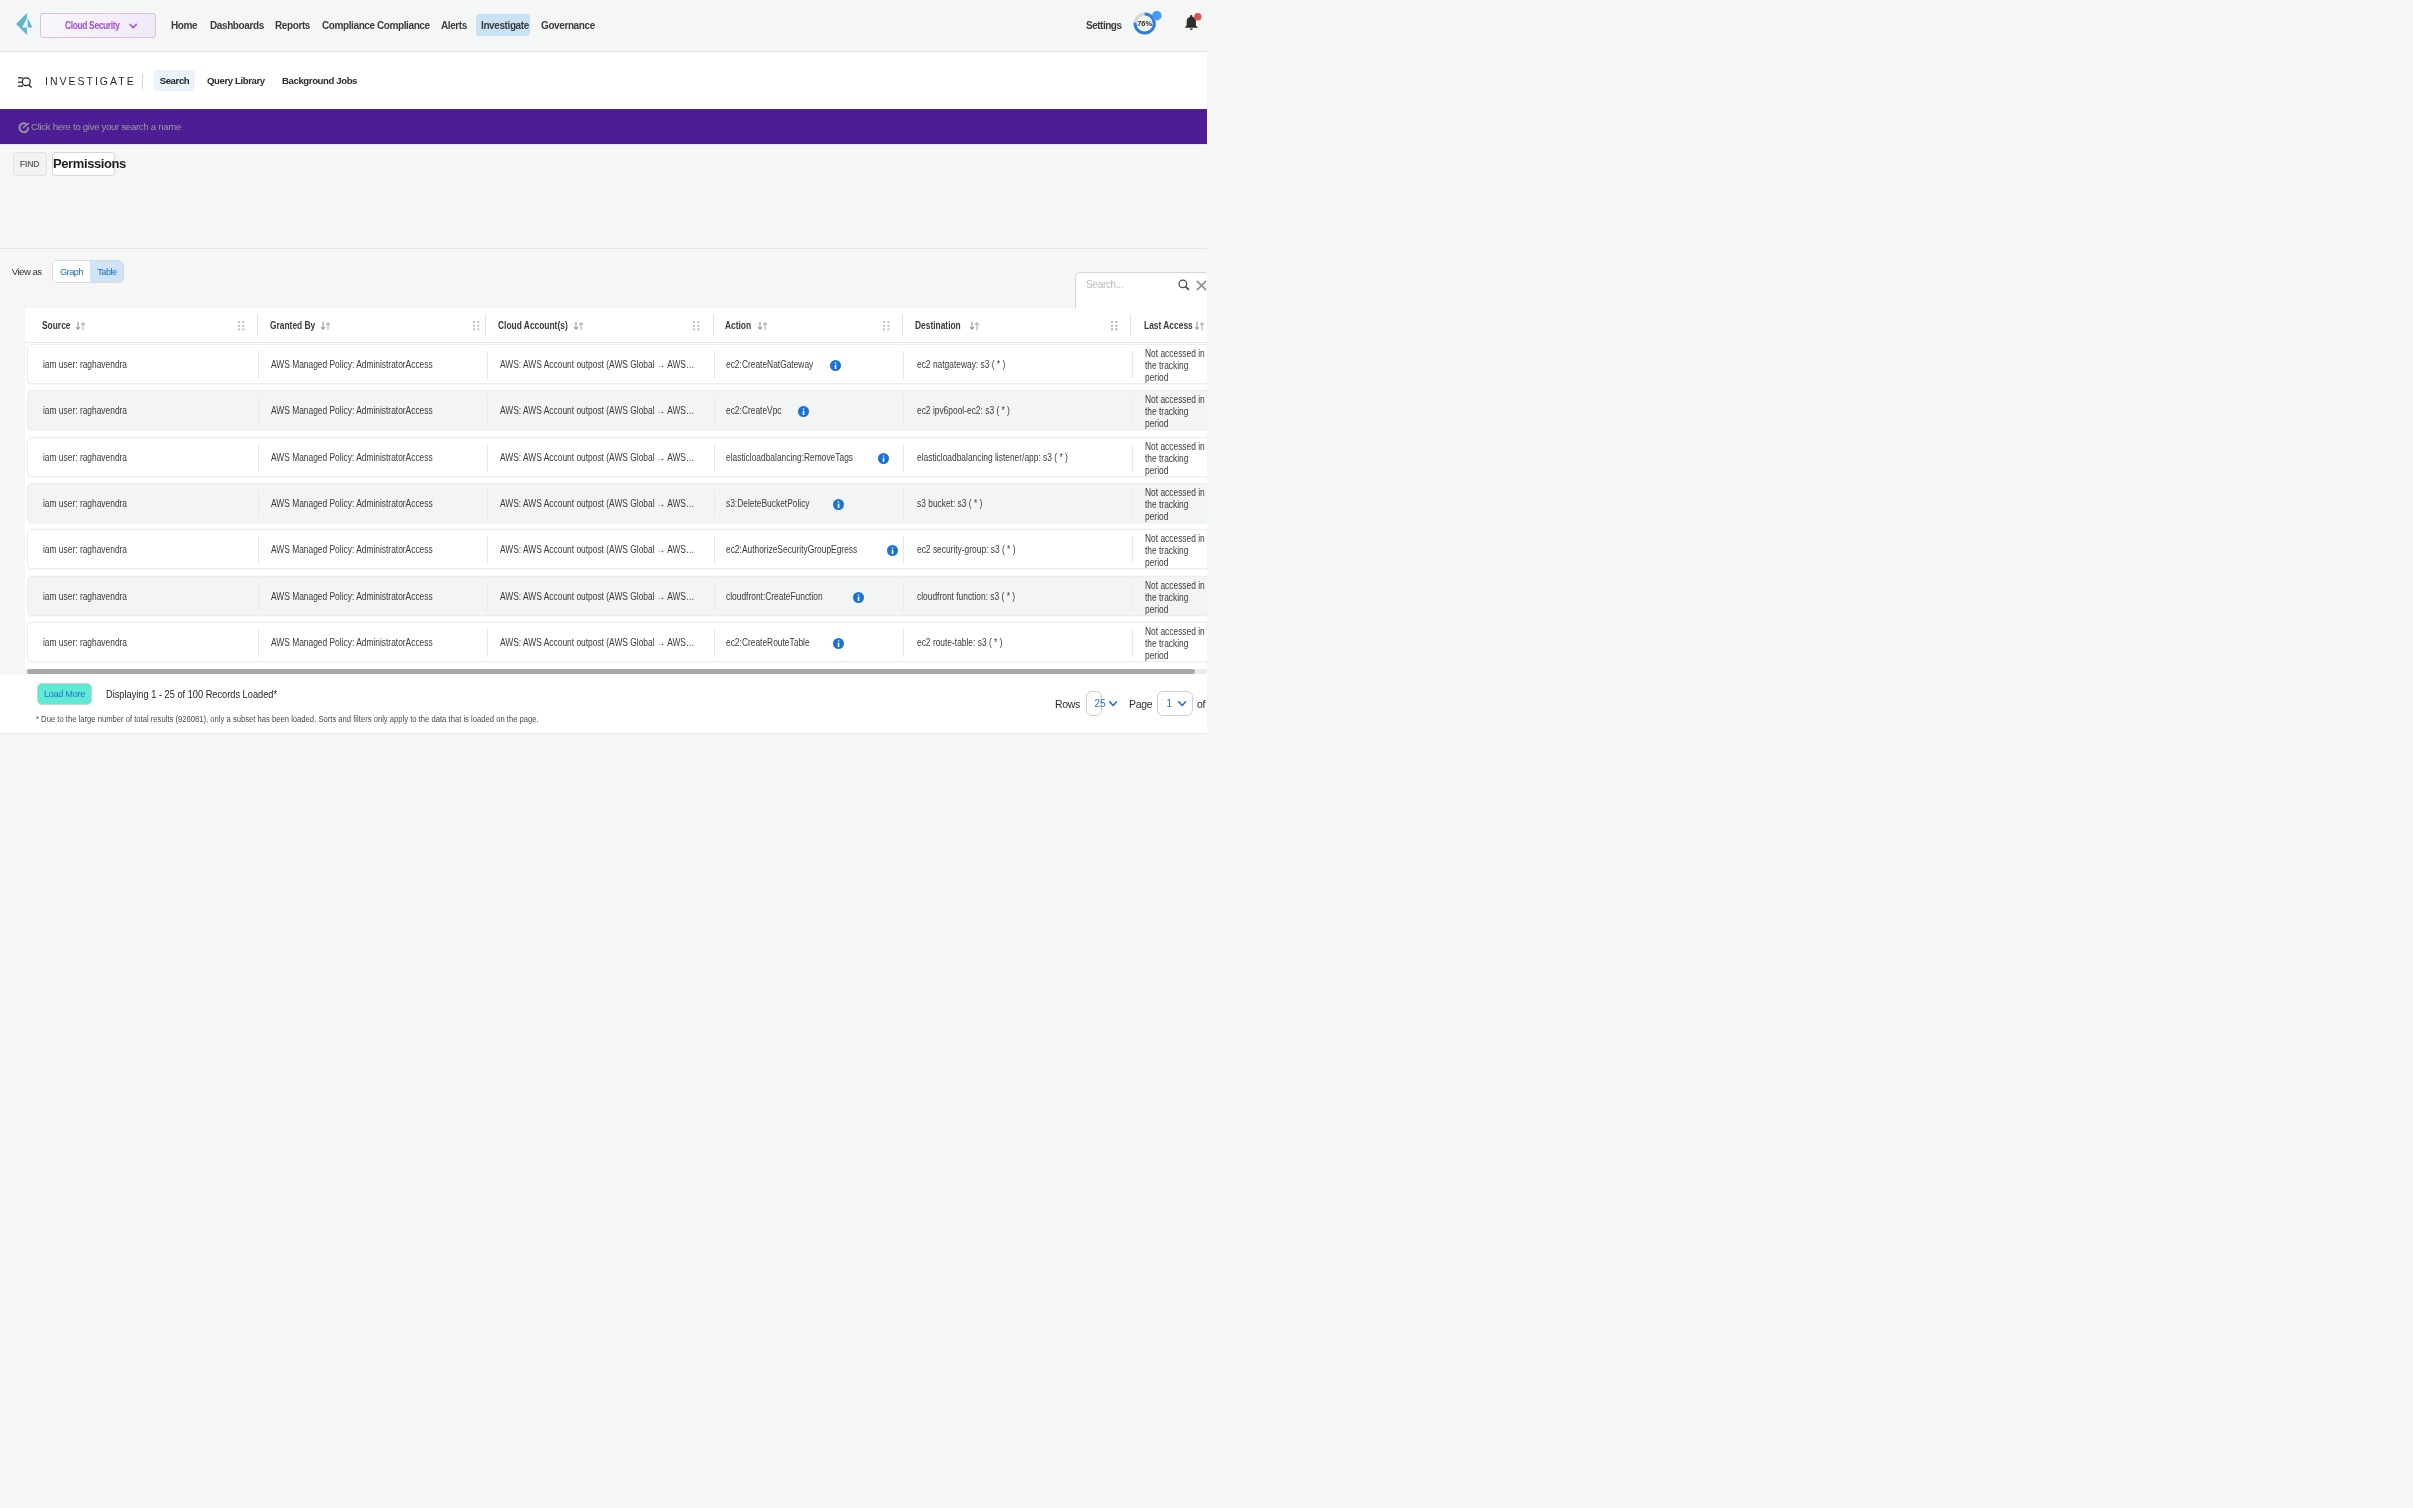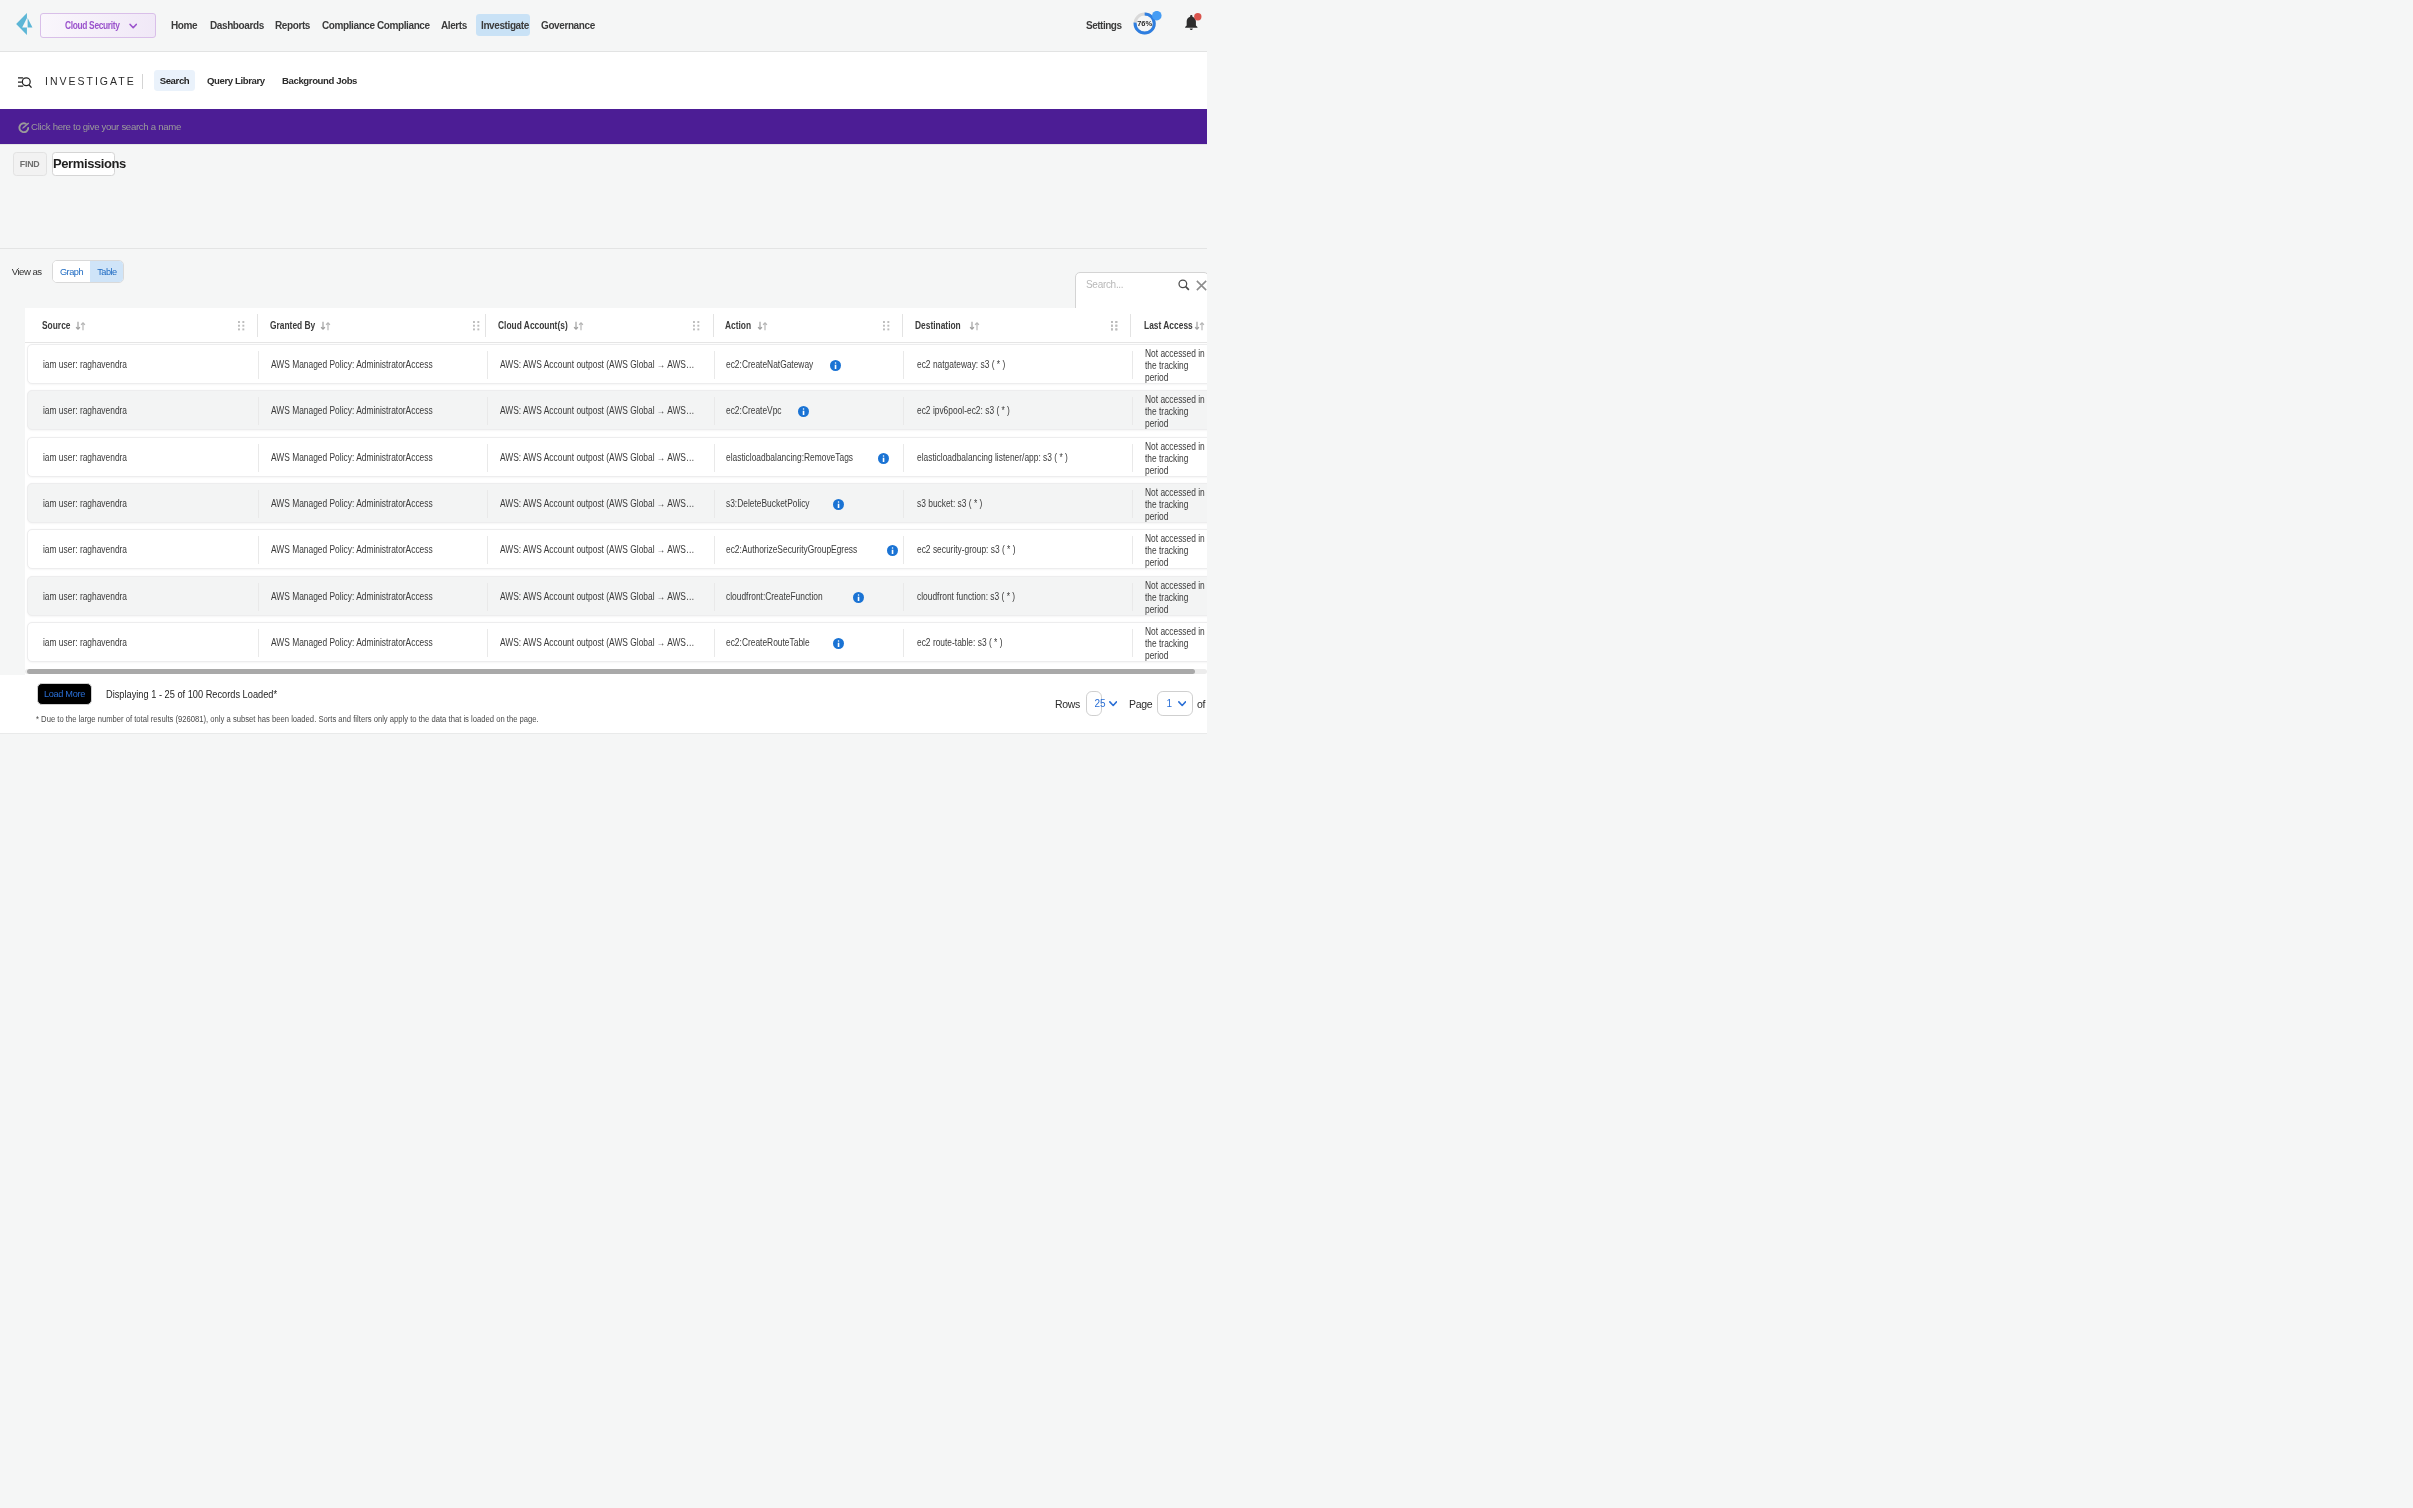--- a/index.html
+++ b/index.html
@@ -53,21 +53,21 @@
 .row.alt { background:#f3f4f4; }
 .cell { position:absolute; top:0; height:40px; line-height:40px; font-size:10px; color:#3a3a3a; }
 .la { position:absolute; font-size:10px; color:#3a3a3a; line-height:12px; top:2.9px; }
 .cdiv { position:absolute; top:5.9px; width:0.8px; height:28.5px; background:#e9e9e9; }
 .hdiv { position:absolute; top:5.9px; width:0.8px; height:23.5px; background:#e3e3e3; }
 .scrolltrack { position:absolute; left:25px; top:669px; width:1182px; height:5px; background:#ececec; border-radius:2.5px; }
 .scrollthumb { position:absolute; left:1.7px; top:0; width:1168px; height:5px; background:#a9a9a9; border-radius:2.5px; }
 
 
 .footer { position:absolute; left:0; top:675px; width:1207px; height:58px; background:#fff; }
-.loadmore { position:absolute; left:37px; top:7.5px; width:55px; height:22.6px; border:0.8px solid #cfcfcf; border-radius:5px; background:#000000; text-align:center; line-height:21px; color:#2a6fd6; font-size:9.2px; letter-spacing:-0.3px; }
+.loadmore { position:absolute; left:37px; top:7.5px; width:55px; height:22.6px; border:0.8px solid #cfcfcf; border-radius:5px; background:#5eead4; text-align:center; line-height:21px; color:#2a6fd6; font-size:9.2px; letter-spacing:-0.3px; }
 .displaying { position:absolute; left:106px; top:7.5px; height:22.6px; line-height:22.6px; color:#1f1f1f; font-size:11px; }
 .footnote { position:absolute; left:36px; top:39px; color:#4a4a4a; font-size:8.5px; }
 .rowslbl { position:absolute; top:0; height:58px; line-height:58px; color:#2b2b2b; font-size:10.5px; letter-spacing:-0.3px; }
 .selbox { position:absolute; top:16px; height:25px; border:0.8px solid #cfcfcf; border-radius:5.9px; background:#fff; }
 .strip { position:absolute; left:0; top:733px; width:1207px; height:21px; background:#f5f6f6; border-top:0.8px solid #e9eaea; }
 </style>
 </head>
 <body>
 
 <div class="nav">

